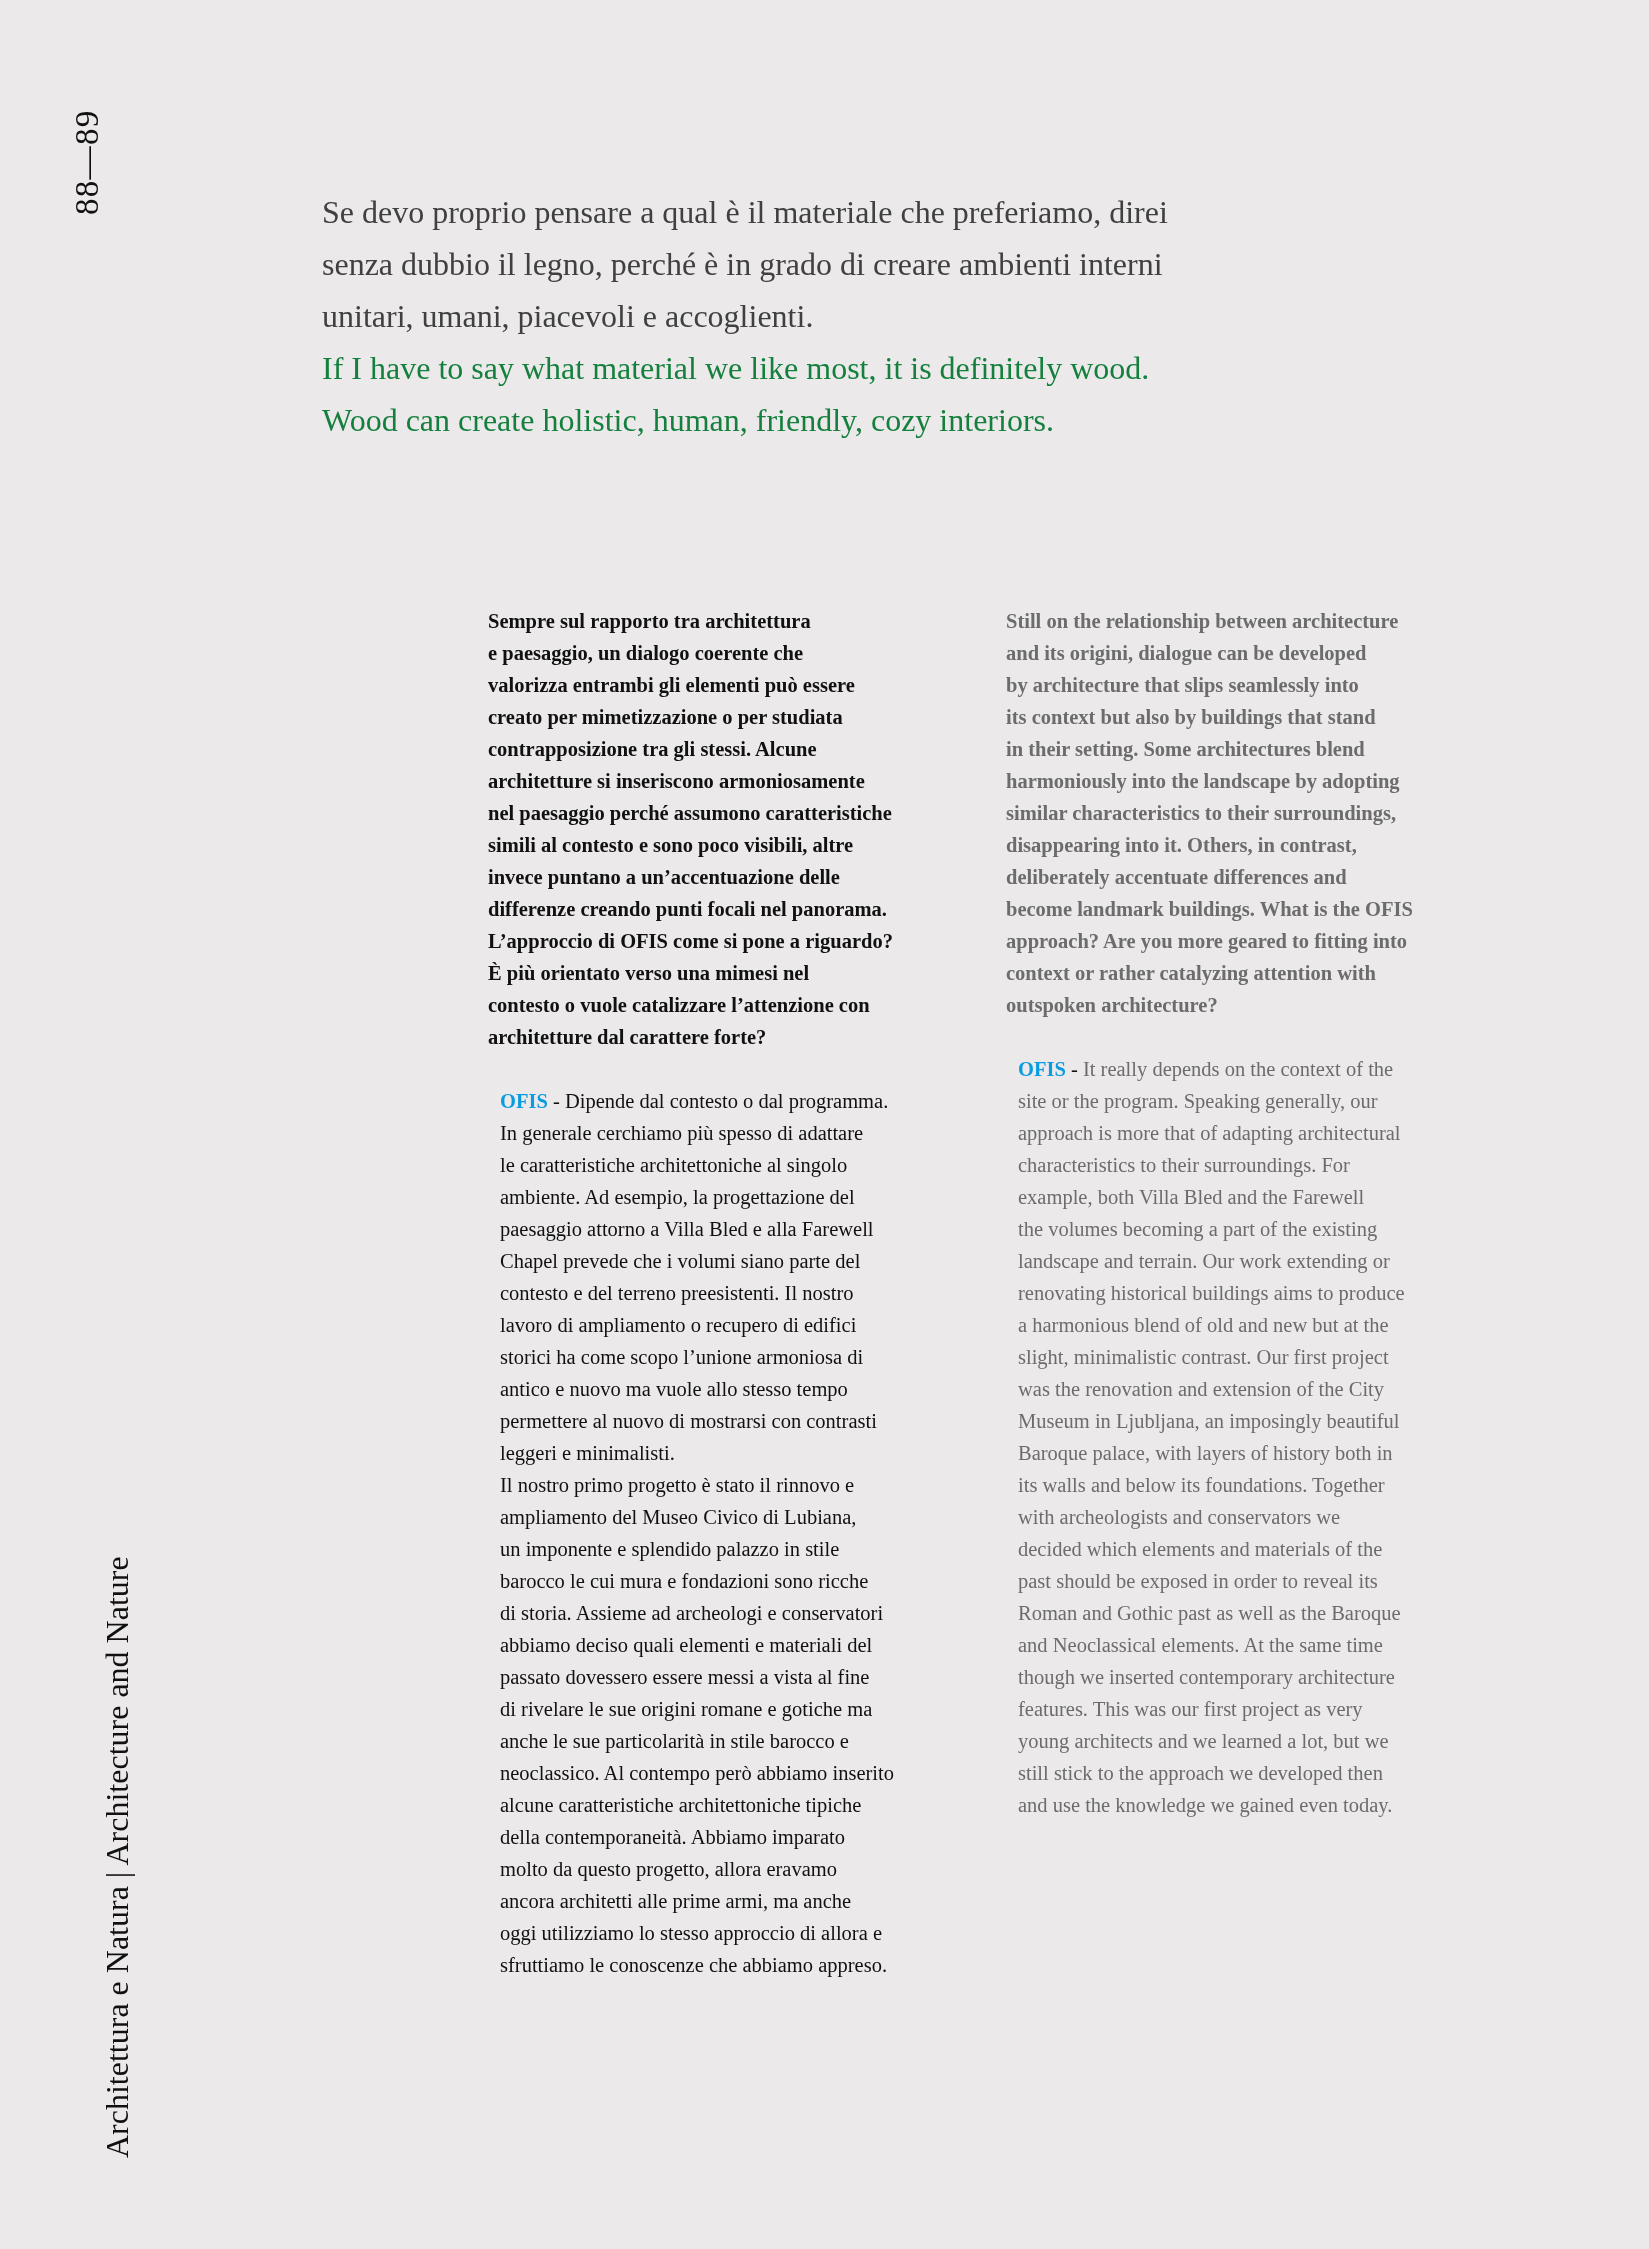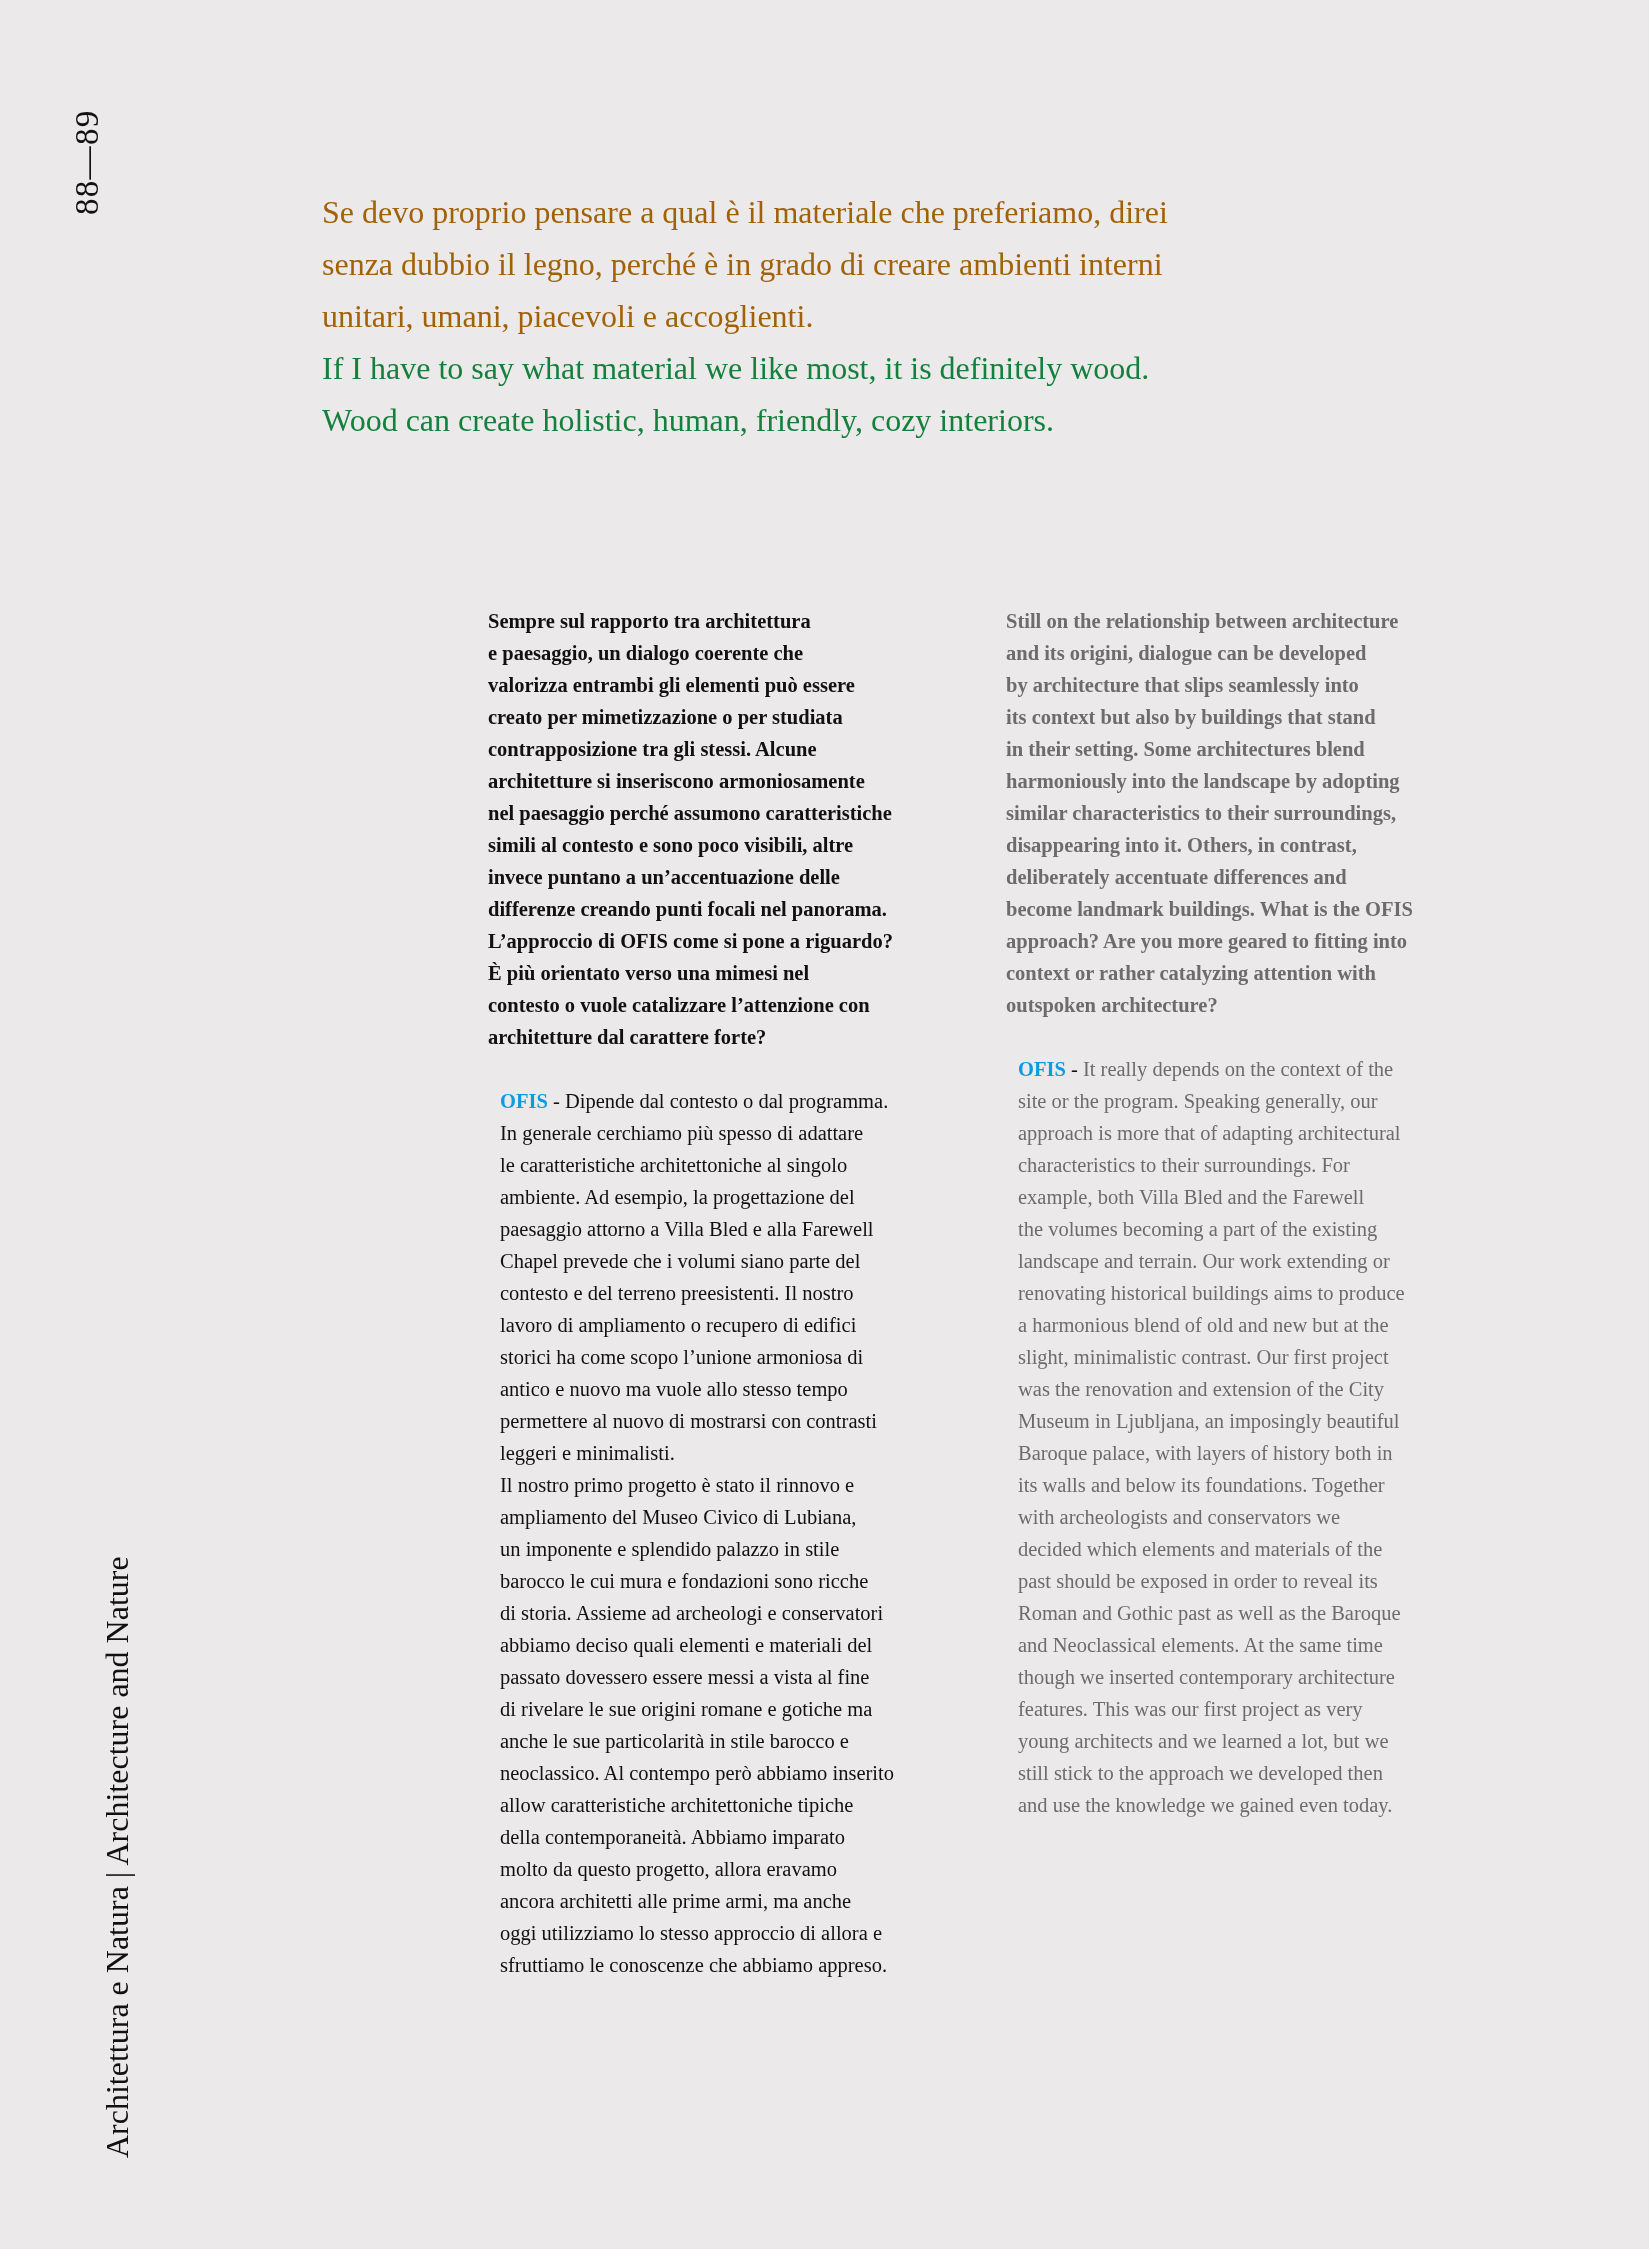--- a/index.html
+++ b/index.html
@@ -38,21 +38,21 @@
     }
     .pull-quote {
       position: absolute;
       left: 322px;
       top: 186px;
       width: 990px;
       font-size: 32px;
       line-height: 52px;
     }
     .pull-quote .it {
-      color: #a16207;
+      color: #404040;
       display: block;
     }
     .pull-quote .en {
       color: #15803d;
       display: block;
       font-weight: normal;
     }
     .col {
       position: absolute;
       top: 605px;
@@ -137,21 +137,21 @@
         <span class="line">Il nostro primo progetto è stato il rinnovo e</span>
         <span class="line">ampliamento del Museo Civico di Lubiana,</span>
         <span class="line">un imponente e splendido palazzo in stile</span>
         <span class="line">barocco le cui mura e fondazioni sono ricche</span>
         <span class="line">di storia. Assieme ad archeologi e conservatori</span>
         <span class="line">abbiamo deciso quali elementi e materiali del</span>
         <span class="line">passato dovessero essere messi a vista al fine</span>
         <span class="line">di rivelare le sue origini romane e gotiche ma</span>
         <span class="line">anche le sue particolarità in stile barocco e</span>
         <span class="line">neoclassico. Al contempo però abbiamo inserito</span>
-        <span class="line">allow caratteristiche architettoniche tipiche</span>
+        <span class="line">alcune caratteristiche architettoniche tipiche</span>
         <span class="line">della contemporaneità. Abbiamo imparato</span>
         <span class="line">molto da questo progetto, allora eravamo</span>
         <span class="line">ancora architetti alle prime armi, ma anche</span>
         <span class="line">oggi utilizziamo lo stesso approccio di allora e</span>
         <span class="line">sfruttiamo le conoscenze che abbiamo appreso.</span>
       </div>
   </div>
 </div>
 
 <div class="col col-en">

